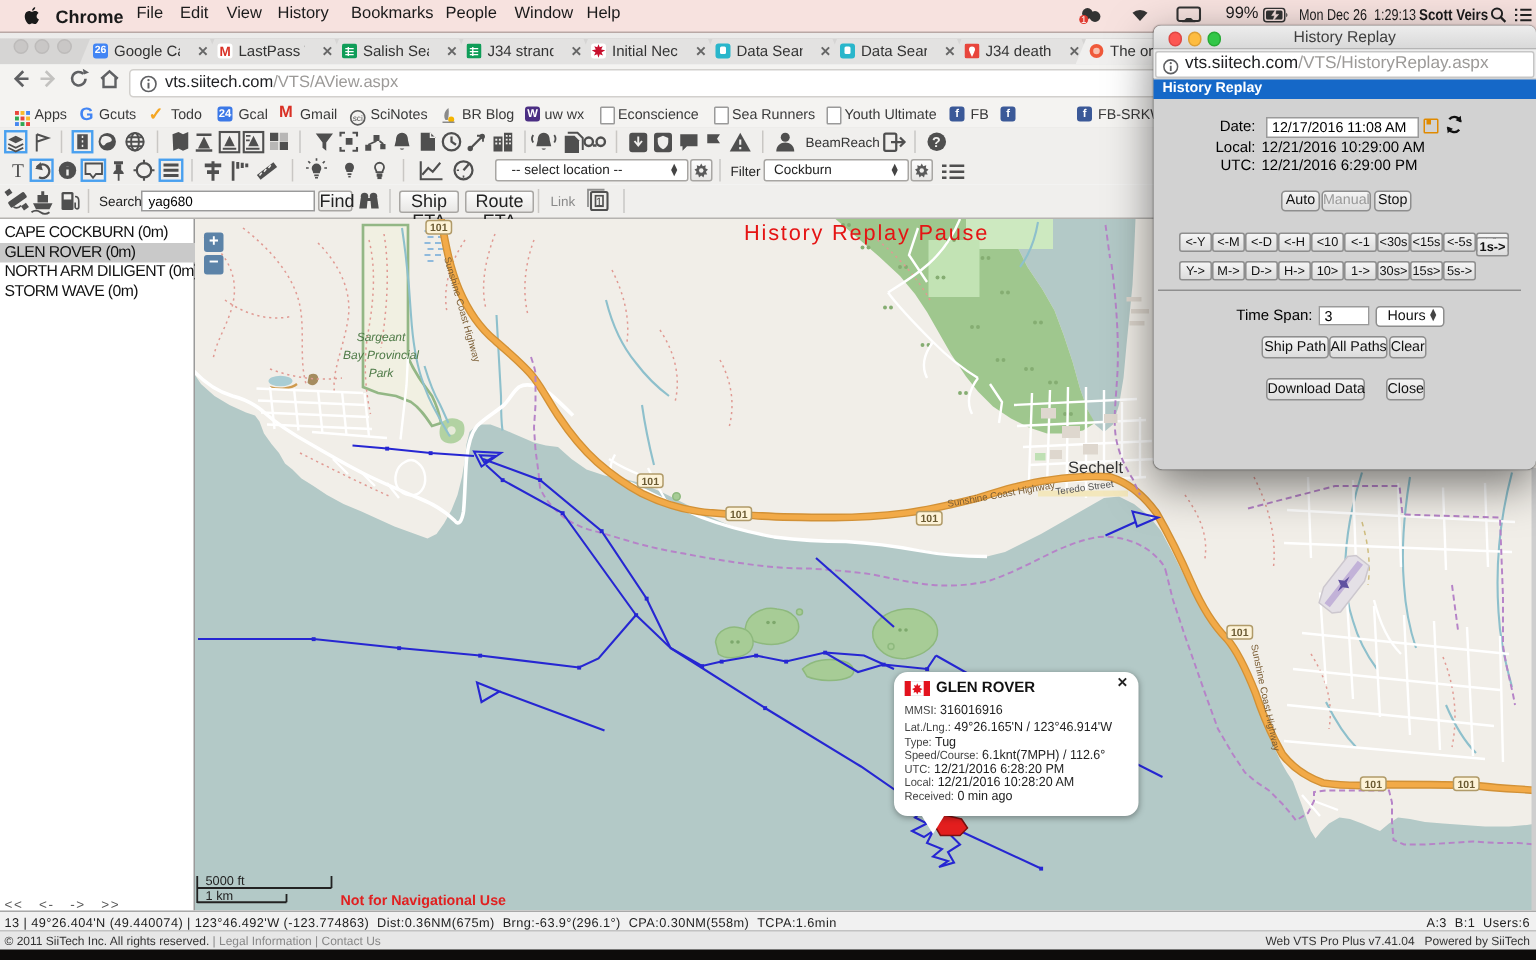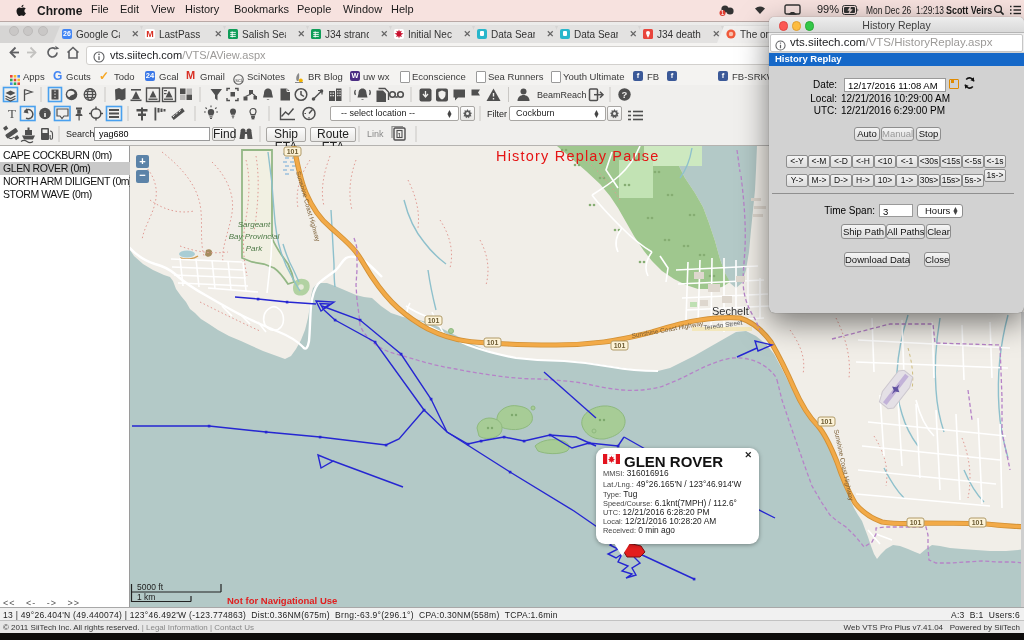--- a/index.html
+++ b/index.html
@@ -833,21 +833,21 @@
 <div class="abs" id="gr">
  <svg class="abs" style="left:14px;top:95px;" width="20" height="15">
           <path d="M4,0 L20,0 L12,13 Z" fill="#fff"></path>
         </svg>
  <span class="abs" style="left:7px;top:6px;"><svg width="17" height="10">
             <rect width="17" height="10" fill="#fff" stroke="#ccc" stroke-width="0.5"></rect>
             <rect width="4.2" height="10" fill="#e3131e"></rect>
             <rect x="12.8" width="4.2" height="10" fill="#e3131e"></rect>
             <path d="M8.5 1.5 L9.2 3.2 L10.8 2.7 L10 4.5 L12 5.3 L10.5 6.3 L11 7.8 L9.3 7.4 L8.5 9 L7.7 7.4 L6 7.8 L6.5 6.3 L5 5.3 L7 4.5 L6.2 2.7 L7.8 3.2 Z" fill="#e3131e"></path>
           </svg></span>
- <span class="abs" style="left:28px;top:4.5px;font-size:15px;font-weight:bold;color:#111;text-align:right;">GLEN ROVER</span>
+ <span class="abs" style="left:28px;top:4.5px;font-size:10px;font-weight:bold;color:#111;text-align:right;">GLEN ROVER</span>
  <span class="abs" style="right:7px;top:2px;font-size:9px;font-weight:bold;color:#222;">✕</span>
  <span class="grline" style="top:20px;"><span class="lbl">MMSI:</span> 316016916</span>
  <span class="grline" style="top:31px;"><span class="lbl">Lat./Lng.:</span> 49°26.165'N / 123°46.914'W</span>
  <span class="grline" style="top:40.5px;"><span class="lbl">Type:</span> Tug</span>
  <span class="grline" style="top:49.5px;"><span class="lbl">Speed/Course:</span> 6.1knt(7MPH) / 112.6°</span>
  <span class="grline" style="top:58.5px;"><span class="lbl">UTC:</span> 12/21/2016 6:28:20 PM</span>
  <span class="grline" style="top:68px;"><span class="lbl">Local:</span> 12/21/2016 10:28:20 AM</span>
  <span class="grline" style="top:76.5px;"><span class="lbl">Received:</span> 0 min ago</span>
 </div>
 </div>
@@ -914,21 +914,21 @@
  <span class="skbtn" style="left:215px;top:138px;">&lt;-1s</span>
  <span class="skbtn" style="left:17px;top:156.5px;">Y-&gt;</span>
  <span class="skbtn" style="left:39px;top:156.5px;">M-&gt;</span>
  <span class="skbtn" style="left:61px;top:156.5px;">D-&gt;</span>
  <span class="skbtn" style="left:83px;top:156.5px;">H-&gt;</span>
  <span class="skbtn" style="left:105px;top:156.5px;">10&gt;</span>
  <span class="skbtn" style="left:127px;top:156.5px;">1-&gt;</span>
  <span class="skbtn" style="left:149px;top:156.5px;">30s&gt;</span>
  <span class="skbtn" style="left:171px;top:156.5px;">15s&gt;</span>
  <span class="skbtn" style="left:193px;top:156.5px;">5s-&gt;</span>
- <span class="skbtn" style="left:215px;top:152px;">1s-&gt;</span>
+ <span class="skbtn" style="left:215px;top:141px;font-weight:bold;">1s-&gt;</span>
  <span class="abs" style="left:3px;top:176px;width:242px;height:0;border-top:1px solid #8f8f8f;"></span>
  <span class="hrlbl" style="left:0;width:106px;text-align:right;top:188px;">Time Span:</span>
  <span class="hrin" style="left:110px;top:187px;width:32px;height:11px;">
         <span class="abs" style="left:3px;top:0.5px;">3</span>
       </span>
  <span class="hrbtn" style="left:148px;top:186.5px;width:44px;height:12px;line-height:12px;background:#fff;text-align:left;"><span style="padding-left:7px;">Hours</span><span class="updn" style="right:3px;top:2px;">▲<br>▼</span></span>
  <span class="hrbtn" style="left:72px;top:207px;width:43px;height:13px;line-height:13px;">Ship Path</span>
  <span class="hrbtn" style="left:117px;top:207px;width:37px;height:13px;line-height:13px;">All Paths</span>
  <span class="hrbtn" style="left:157px;top:207px;width:23px;height:13px;line-height:13px;">Clear</span>
  <span class="hrbtn" style="left:75px;top:235px;width:64px;height:13px;line-height:13px;">Download Data</span>

